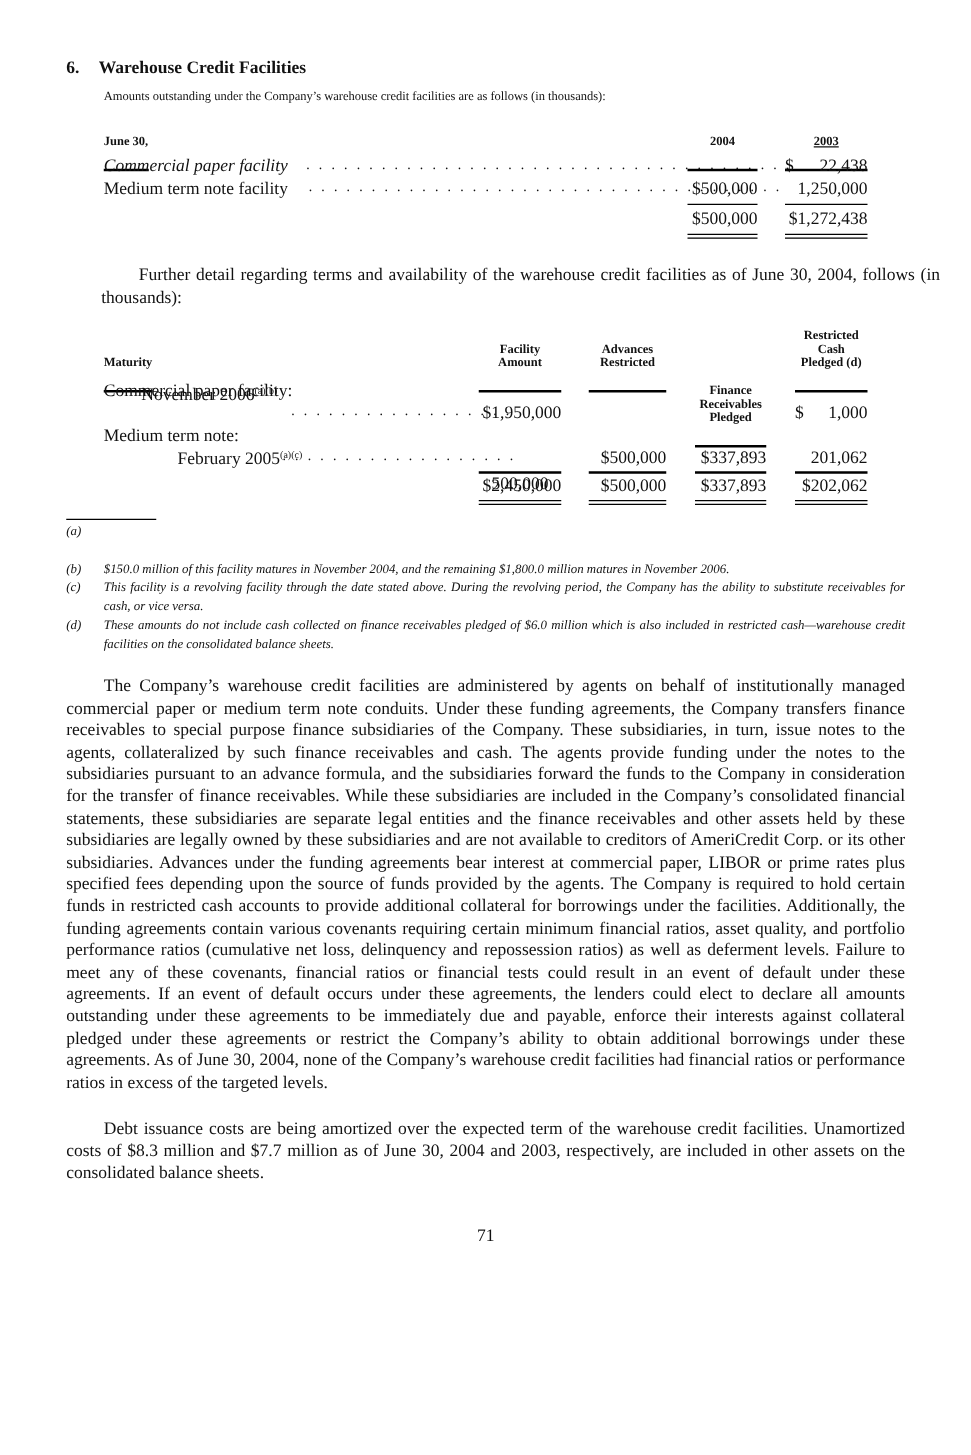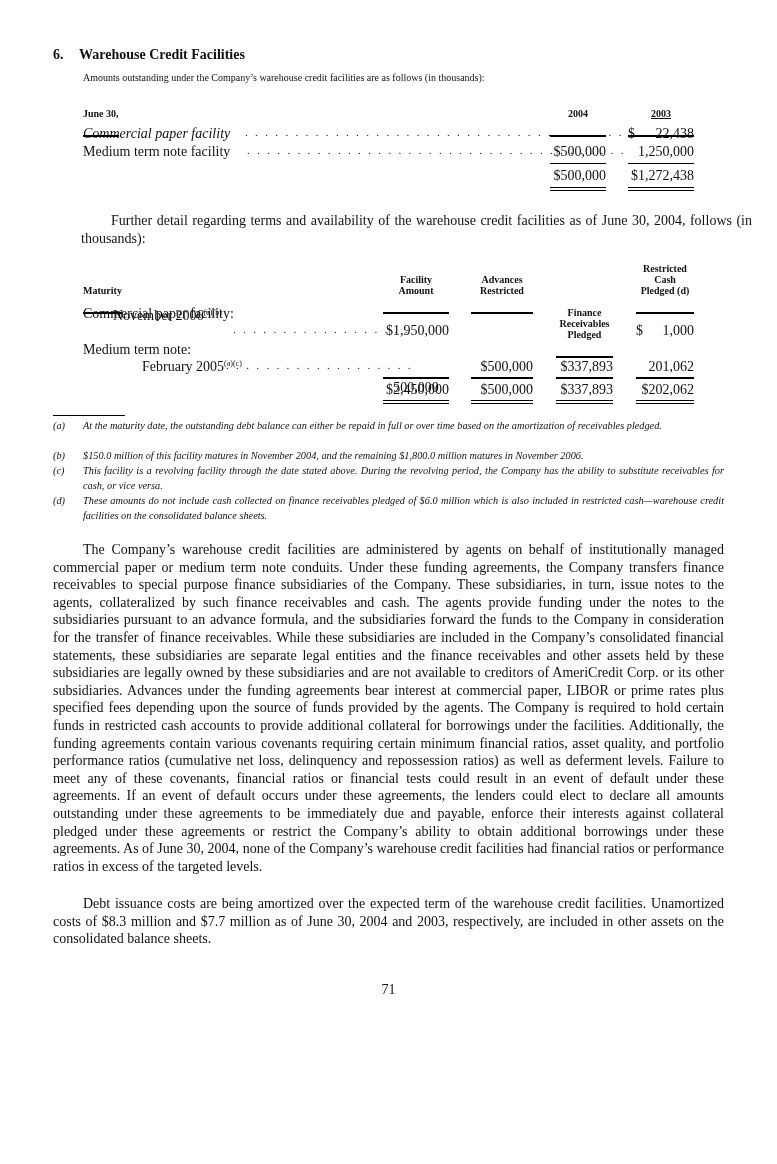--- a/index.html
+++ b/index.html
@@ -124,21 +124,20 @@
     <div class="dbl" style="left:330px; top:400px; width:66px;"></div>
     <div class="dbl" style="left:418px; top:400px; width:62px;"></div>
     <div class="dbl" style="left:503px; top:400px; width:57px;"></div>
     <div class="dbl" style="left:583px; top:400px; width:58px;"></div>
   </div>
 
   <div class="rule" style="left:0; top:415px; width:72px;"></div>
   <div>
     <div class="abs fn" style="left:0; top:419px; width:671px; height:30px;">
       <span class="lab">(a)</span>
-      <span class="txt">At the maturity date, the outstanding debt balance can either be repaid in full or over time based on the amortization of receivables pledged.</span>
     </div>
     <div class="abs fn" style="left:0; top:449px; width:671px; height:15px;">
       <span class="lab">(b)</span>
       <span class="txt">$150.0 million of this facility matures in November 2004, and the remaining $1,800.0 million matures in November 2006.</span>
     </div>
     <div class="abs fn" style="left:0; top:464px; width:671px; height:30px;">
       <span class="lab">(c)</span>
       <span class="txt">This facility is a revolving facility through the date stated above. During the revolving period, the Company has the ability to substitute receivables for cash, or vice versa.</span>
     </div>
     <div class="abs fn" style="left:0; top:494px; width:671px; height:30px;">

